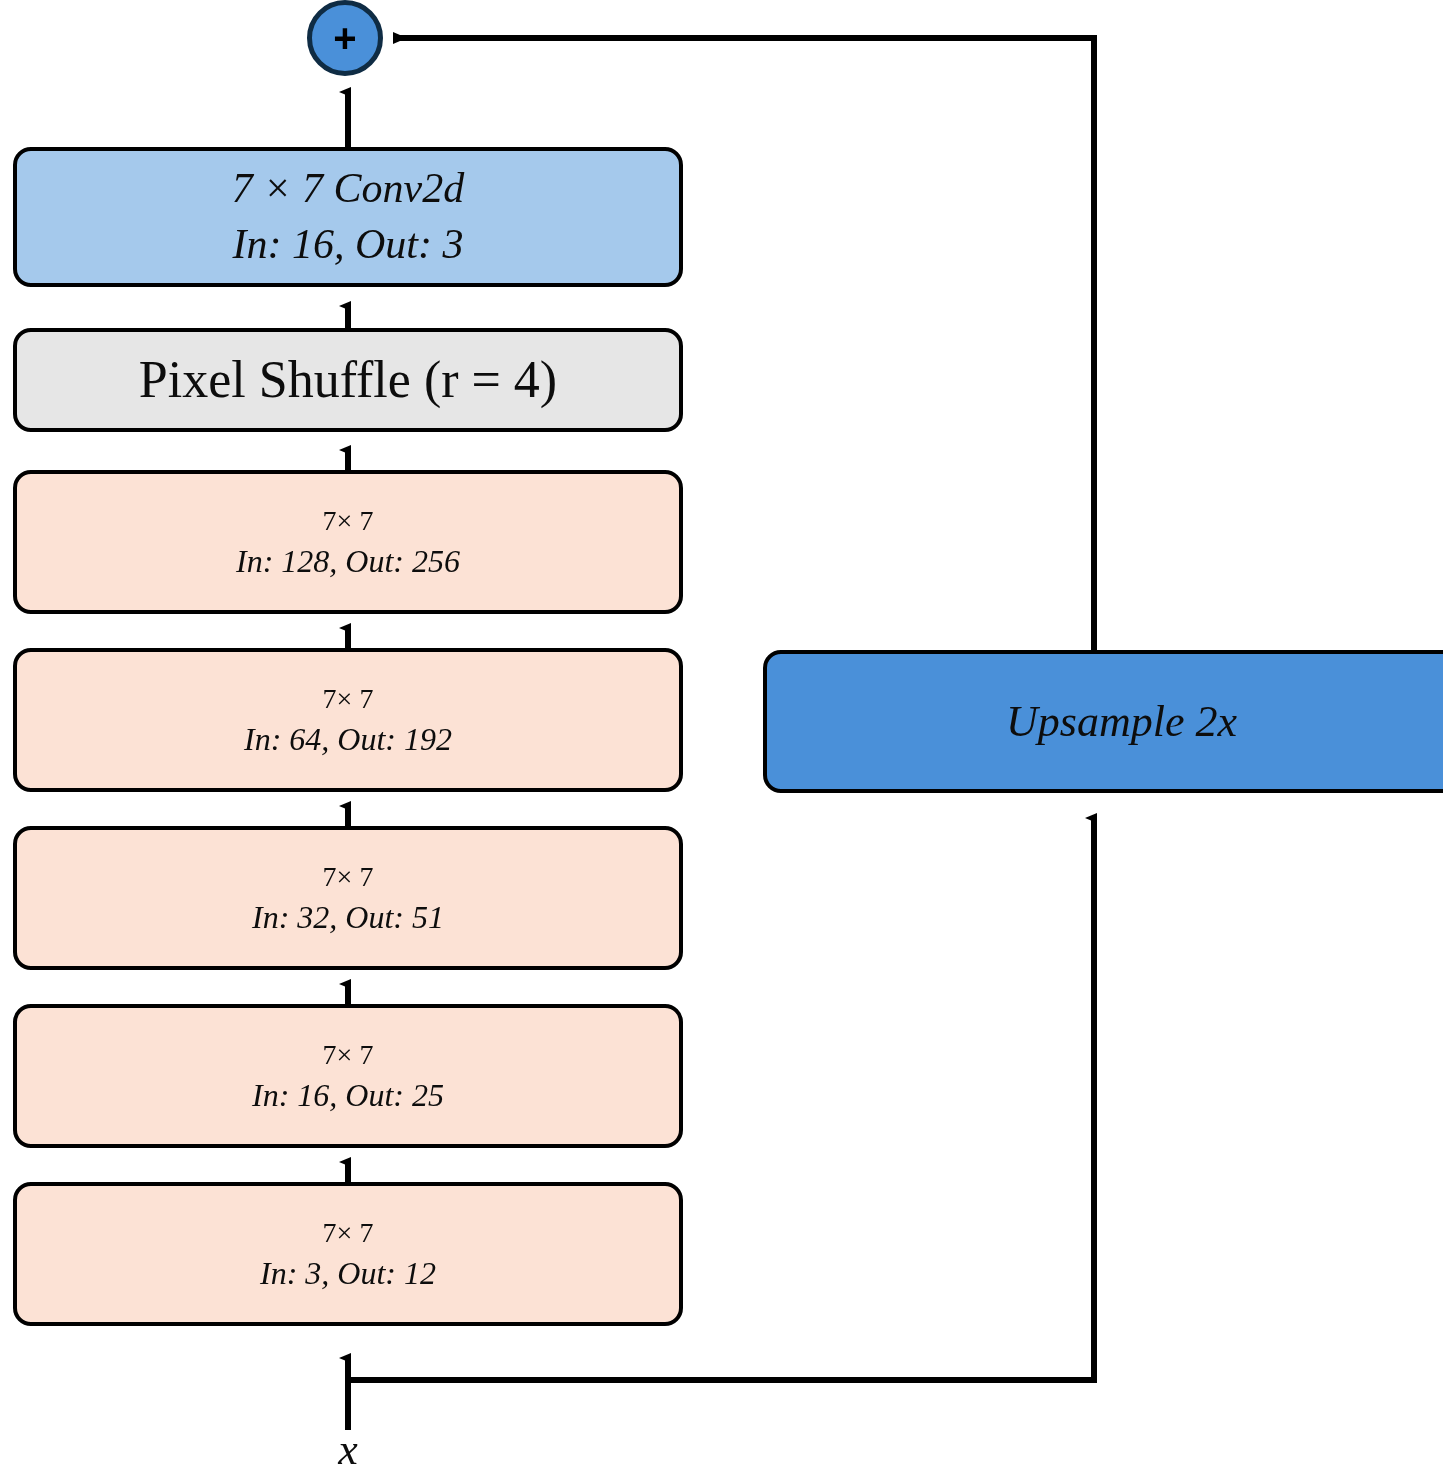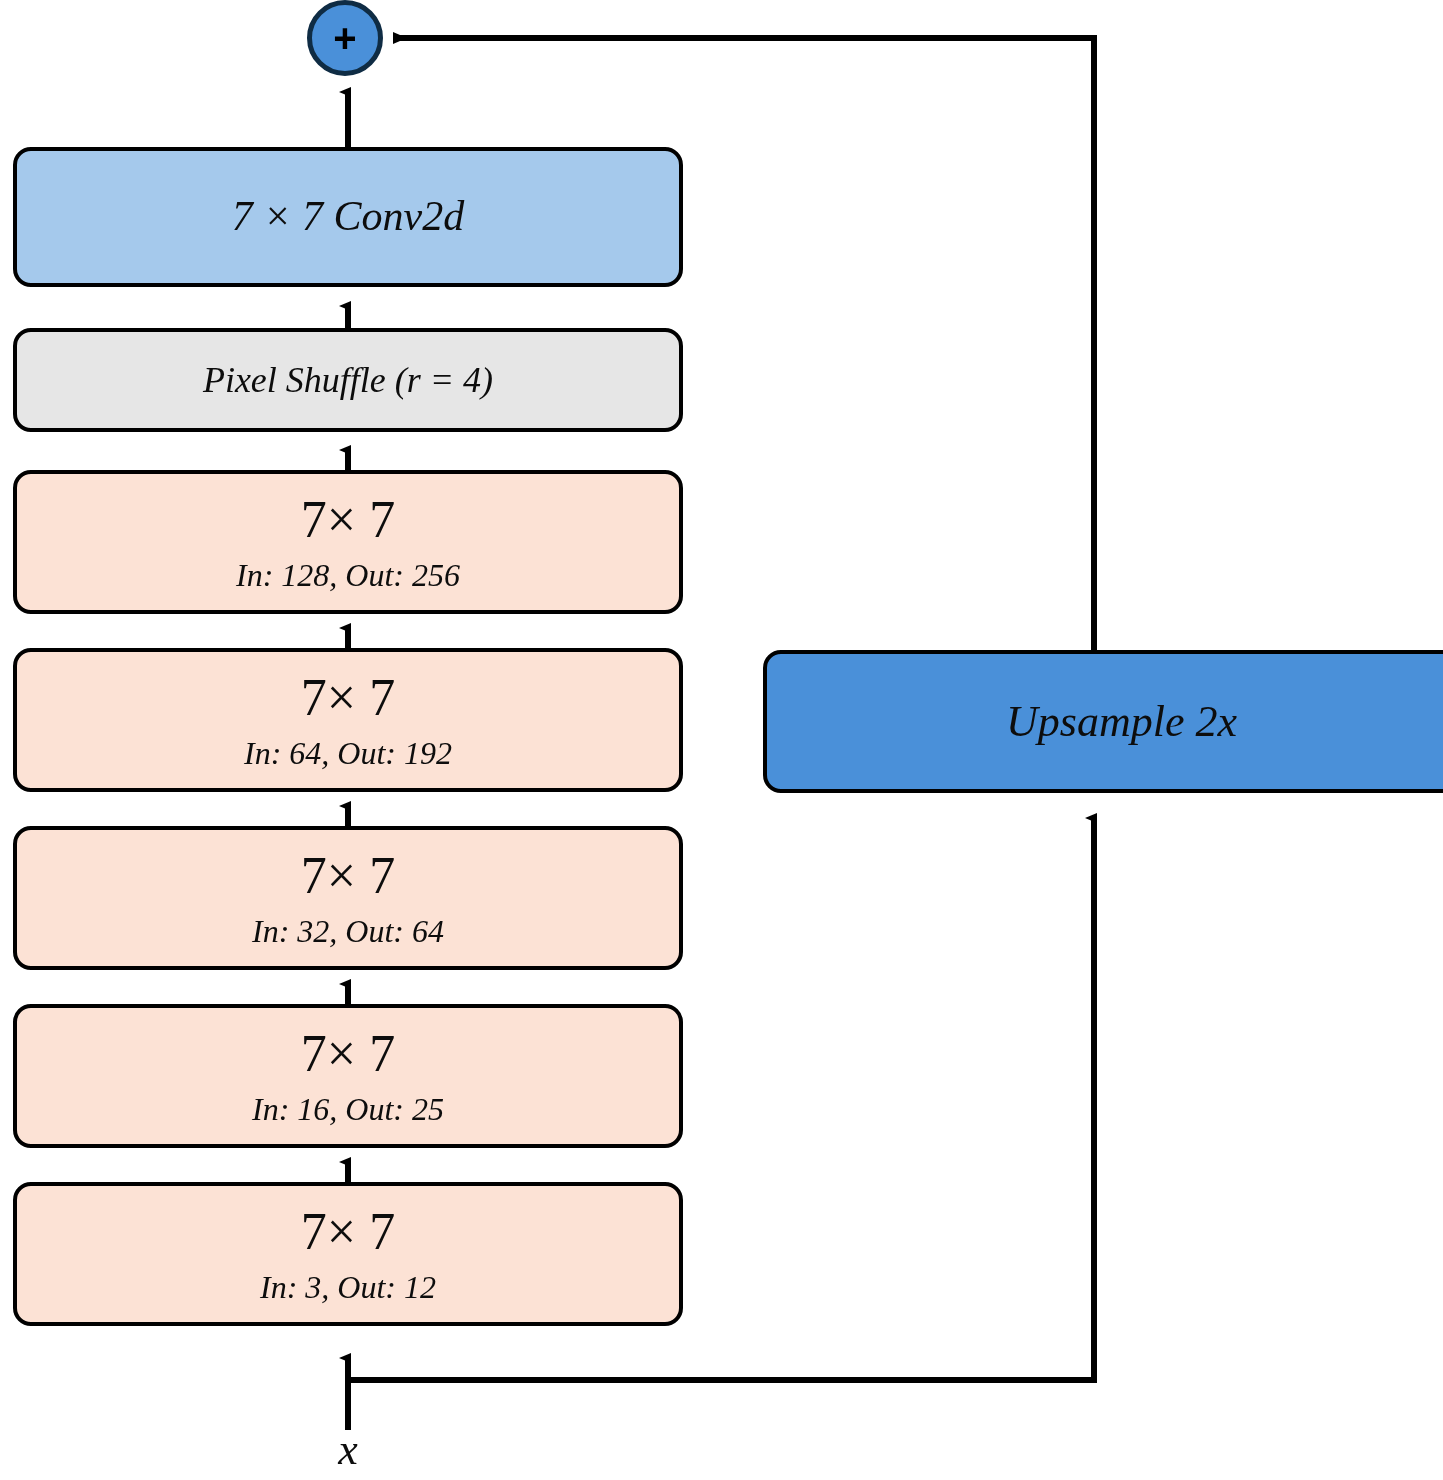--- a/index.html
+++ b/index.html
@@ -35,31 +35,30 @@
     justify-content: center;
     text-align: center;
     color: #0d0d0d;
     line-height: 1.18;
   }
   .node .l1, .node .l2 {
     display: block;
     white-space: pre;
   }
   .node .l1 {
-    font-size: 52px;
+    font-size: 28px;
     font-style: normal;
   }
   .node .l2 {
     font-size: 32px;
     font-style: italic;
     margin-top: 6px;
   }
   .node.single .l1 {
-    font-style: italic;
-    font-size: 36px;
+    font-size: 52px;
     text-align: right;
   }
   .node.conv-head .l1 {
     font-style: italic;
     font-size: 42px;
   }
   .node.conv-head .l2 {
     font-size: 42px;
   }
   .node.upsample .l1 {
@@ -143,39 +142,40 @@
       <path d="M1094,650 L1094,38 L396,38" stroke="#000000" stroke-width="6" fill="none" marker-end="url(#arrowLeft)"></path>
     </g>
   </svg>
 
   <div class="plus-node" style="left:307px; top:0px; width:76px; height:76px; background:#4A90D9;">
     <span>+</span>
   </div>
 
   <div class="node conv-head" style="left:13px; top:147px; width:670px; height:140px; background:#A5C9EC;">
     <span class="l1">7 × 7 Conv2d</span>
+    <span class="l2">In: 16, Out: 3</span>
   </div>
 
   <div class="node single" style="left:13px; top:328px; width:670px; height:104px; background:#E6E6E6;">
     <span class="l1">Pixel Shuffle (r = 4)</span>
   </div>
 
   <div class="node" style="left:13px; top:470px; width:670px; height:144px; background:#FCE2D5;">
     <span class="l1">7× 7</span>
     <span class="l2">In: 128, Out: 256</span>
   </div>
 
   <div class="node" style="left:13px; top:648px; width:670px; height:144px; background:#FCE2D5;">
     <span class="l1">7× 7</span>
     <span class="l2">In: 64, Out: 192</span>
   </div>
 
   <div class="node" style="left:13px; top:826px; width:670px; height:144px; background:#FCE2D5;">
     <span class="l1">7× 7</span>
-    <span class="l2">In: 32, Out: 64</span>
+    <span class="l2">In: 32, Out: 51</span>
   </div>
 
   <div class="node" style="left:13px; top:1004px; width:670px; height:144px; background:#FCE2D5;">
     <span class="l1">7× 7</span>
     <span class="l2">In: 16, Out: 25</span>
   </div>
 
   <div class="node" style="left:13px; top:1182px; width:670px; height:144px; background:#FCE2D5;">
     <span class="l1">7× 7</span>
     <span class="l2">In: 3, Out: 12</span>

